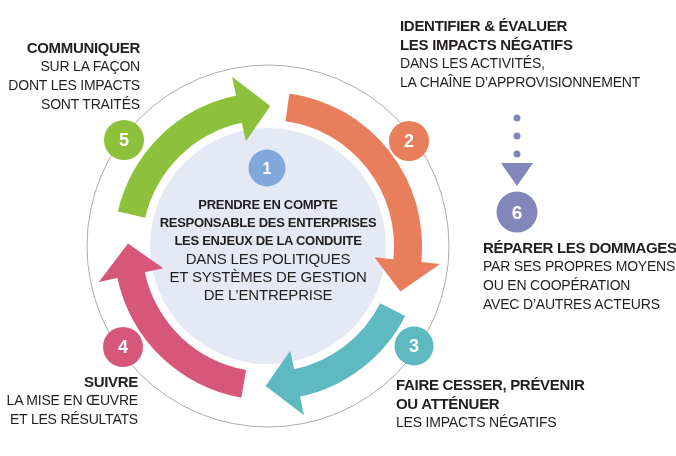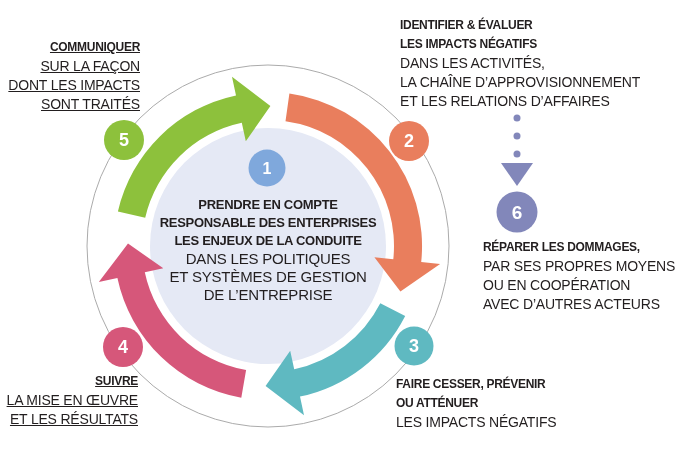--- a/index.html
+++ b/index.html
@@ -2,23 +2,23 @@
 <html><head>
 <meta charset="utf-8">
 <style>
   html,body { margin:0; padding:0; background:#ffffff; }
   .stage {
     position:relative; width:676px; height:456px; background:#ffffff;
     font-family:"Liberation Sans", sans-serif; color:#221E1F; overflow:hidden;
   }
   svg.canvas { position:absolute; left:0; top:0; }
   .block { position:absolute; }
-  .block.right { text-align:right;text-decoration:underline; }
+  .block.right { text-align:right; }
   .block.center { text-align:center; }
-  .b { font-weight:700; font-size:12px; line-height:19px; letter-spacing:-0.3px; white-space:nowrap; }
+  .b { font-weight:700; font-size:15px; line-height:19px; letter-spacing:-0.3px; white-space:nowrap; }
   .n { font-weight:400; font-size:14px; line-height:19px; letter-spacing:-0.2px; white-space:nowrap; }
   .center .b { font-size:13px; line-height:18px; }
   .center .n { font-size:15px; line-height:18px; }
   .badge {
     position:absolute; border-radius:50%; color:#ffffff; font-weight:700;
     display:flex; align-items:center; justify-content:center;
     transform:translate(-50%,-50%); font-size:18px;
   }
 </style>
 </head>
@@ -74,21 +74,20 @@
     <div class="n">SUR LA FAÇON</div>
     <div class="n">DONT LES IMPACTS</div>
     <div class="n">SONT TRAITÉS</div>
   </div>
 
   <div class="block" style="left:400px; top:16px;">
     <div class="b">IDENTIFIER &amp; ÉVALUER</div>
     <div class="b">LES IMPACTS NÉGATIFS</div>
     <div class="n">DANS LES ACTIVITÉS,</div>
     <div class="n">LA CHAÎNE D’APPROVISIONNEMENT</div>
-    <div class="n">ET LES RELATIONS D’AFFAIRES</div>
   </div>
 
   <div class="block" style="left:483px; top:238px;">
     <div class="b">RÉPARER LES DOMMAGES,</div>
     <div class="n">PAR SES PROPRES MOYENS</div>
     <div class="n">OU EN COOPÉRATION</div>
     <div class="n">AVEC D’AUTRES ACTEURS</div>
   </div>
 
   <div class="block" style="left:396px; top:375px;">

